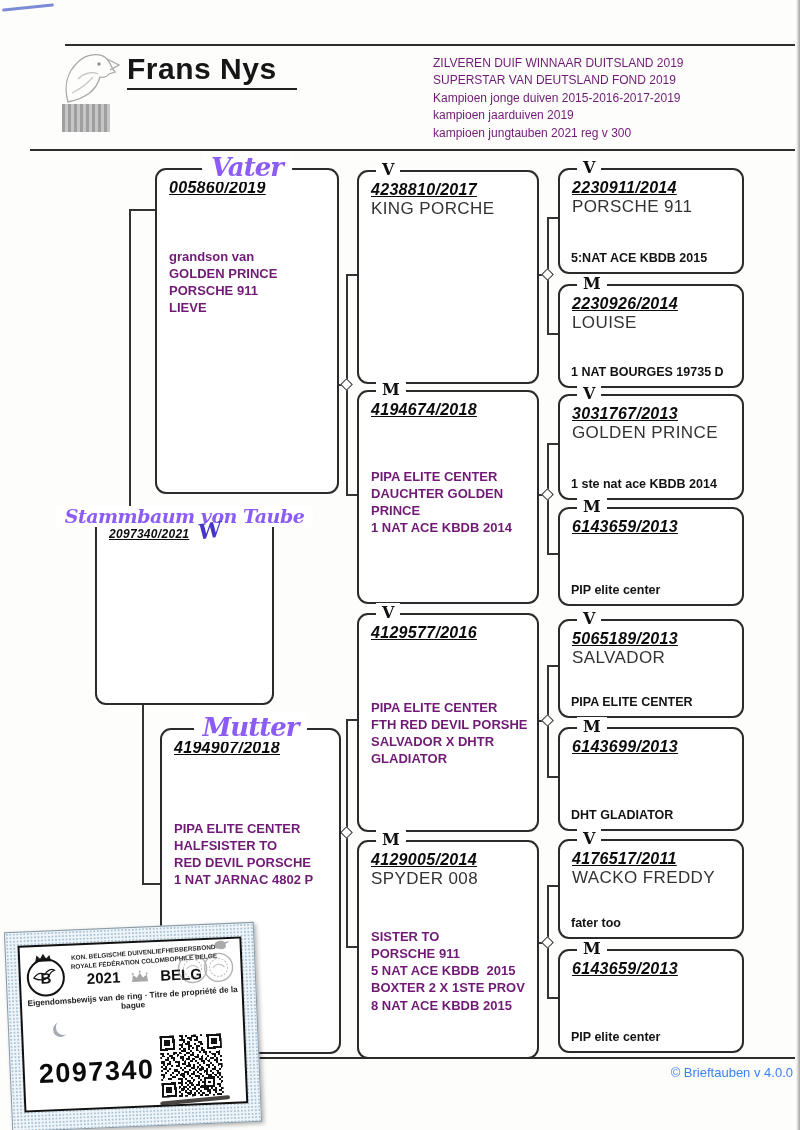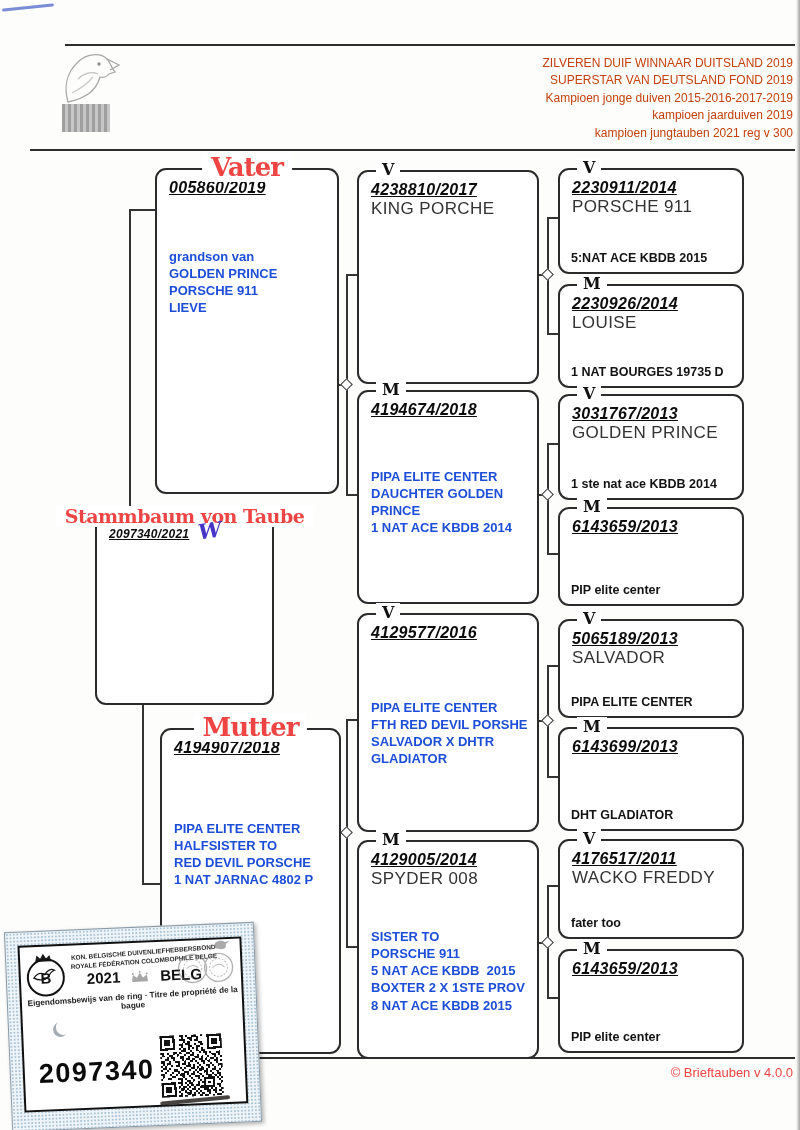--- a/index.html
+++ b/index.html
@@ -7,39 +7,39 @@
         font-family:"Liberation Sans",sans-serif;color:#161616;overflow:hidden;}
   .rule{position:absolute;background:#2e2e2e;height:2px;z-index:1;}
   .vl,.hl{position:absolute;background:#333;z-index:2;}
   .vl{width:2px;}
   .hl{height:2px;}
   .diamond{position:absolute;width:7px;height:7px;background:#fff;border:1.5px solid #333;
            transform:rotate(45deg);z-index:3;}
   .box{position:absolute;background:#fff;border:2px solid #2b2b2b;border-radius:11px;z-index:3;}
   .blabel{position:absolute;top:-17px;left:50%;transform:translateX(-50%);background:#fff;
           padding:0 9px;font-family:"DejaVu Serif",serif;font-weight:bold;font-size:26px;
-          white-space:nowrap;color:#ef4444;letter-spacing:-1px;line-height:1.1;}
+          white-space:nowrap;color:#8b5cf6;letter-spacing:-1px;line-height:1.1;font-style:italic;}
   .blabel.small{font-size:19px;top:-12px;letter-spacing:-0.5px;}
   .bmarker{position:absolute;top:-12px;left:17px;background:#fff;padding:0 6px;
            font-family:"DejaVu Serif",serif;font-weight:bold;font-size:16px;color:#101010;}
   .ring{display:inline-block;margin:9px 0 0 12px;font-weight:bold;font-style:italic;font-size:16px;
         text-decoration:underline;color:#0c0c0c;letter-spacing:0.3px;}
   .bname{margin:0 0 0 12px;font-size:17px;color:#333;letter-spacing:0.4px;}
   .btext{position:absolute;left:12px;right:4px;font-weight:bold;font-size:13px;line-height:1.32;
-         white-space:pre-wrap;color:#1d4ed8;}
+         white-space:pre-wrap;color:#701a75;}
   .bfoot{position:absolute;left:11px;bottom:7px;font-weight:bold;font-size:12.5px;color:#131313;}
   .wmark{display:inline-block;margin-left:9px;color:#4536c6;font-family:"DejaVu Serif",serif;
          font-size:21px;font-weight:bold;font-style:italic;transform:rotate(-8deg);}
   
   .hname{position:absolute;left:127px;top:52px;font-size:30px;font-weight:bold;color:#161616;
          border-bottom:2px solid #222;padding:0 20px 2px 0;letter-spacing:0.5px;}
   .haddr{position:absolute;left:128px;top:96px;font-size:14px;line-height:1.45;color:#1f1f1f;
          white-space:pre-wrap;}
-  .hach{position:absolute;left:433px;top:55px;width:360px;text-align:right;font-size:12px;
-        line-height:1.45;color:#c2410c;white-space:pre-line;}
+  .hach{position:absolute;left:433px;top:55px;width:360px;text-align:left;font-size:12px;
+        line-height:1.45;color:#701a75;white-space:pre-line;}
   .stampblock{position:absolute;left:62px;top:104px;width:48px;height:28px;opacity:.85;
       background:repeating-linear-gradient(90deg,#8f8f8f 0 3px,#bdbdbd 3px 6px),
                  repeating-linear-gradient(0deg,rgba(60,60,60,.35) 0 2px,transparent 2px 5px);}
   
   .cert{position:absolute;left:8px;top:927px;width:248px;height:198px;transform:rotate(-2.4deg);
         background-color:#eef4f8;border:1px solid #8a9aa6;z-index:6;
         background-image:radial-gradient(#a9c3d6 0.8px,transparent 1px);background-size:3.5px 3.5px;
         box-shadow:2px 2px 4px rgba(0,0,0,.3);}
   .certpanel{position:absolute;left:12px;right:12px;top:13px;bottom:18px;background:#fff;
              border:2px solid #111;}
@@ -57,21 +57,21 @@
           border-radius:2px;transform:rotate(-3deg);opacity:.88;}
   .emblem{position:absolute;left:6px;top:12px;width:34px;height:34px;border:2.5px solid #111;
           border-radius:50%;}
   .emblem b{position:absolute;left:50%;top:50%;transform:translate(-50%,-48%);
             font-size:15px;color:#111;}
   .artifact-blue{position:absolute;left:2px;top:6px;width:52px;height:3px;background:#4d66c8;
                  opacity:.75;transform:rotate(-6deg);border-radius:2px;z-index:9;}
   .edge-right{position:absolute;right:0;top:0;width:4px;height:100%;z-index:8;
               background:linear-gradient(to left,rgba(90,90,90,.55),transparent);}
   .footer{position:absolute;left:600px;top:1065px;width:193px;text-align:right;font-size:13px;
-          color:#ef4444;z-index:2;}
+          color:#3b82f6;z-index:2;}
 </style>
 </head>
 <body>
 
 <div id="page">
 
   <div class="artifact-blue"></div>
   <div class="edge-right"></div>
 
   <div class="rule" style="left:65px;top:44px;width:730px;"></div>
@@ -83,20 +83,21 @@
       <g fill="none" stroke="#a8a8a8" stroke-width="1.3">
         <path d="M10 52 C6 38 8 23 20 12 C28 4 42 2 49 9 C53 13 53 18 57 22 L51 24 C49 27 45 28 42 27 C38 41 28 48 10 52 Z"></path>
         <path d="M49 9 L61 15 L52 20"></path>
         <path d="M20 29 C26 23 34 21 40 24" opacity="0.7"></path>
         <path d="M14 43 C22 39 30 33 35 27" opacity="0.6"></path>
       </g>
       <circle cx="41" cy="14" r="1.7" fill="#8f8f8f"></circle>
     </svg>
   </div>
   <div class="stampblock"></div>
+  <div class="hname">Frans Nys</div>
   <div class="hach">ZILVEREN DUIF WINNAAR DUITSLAND 2019
 SUPERSTAR VAN DEUTSLAND FOND 2019
 Kampioen jonge duiven 2015-2016-2017-2019
 kampioen jaarduiven 2019
 kampioen jungtauben 2021 reg v 300</div>
 
   <div class="vl" style="left:129px;top:209px;height:308px;"></div>
   <div class="hl" style="left:129px;top:209px;width:27px;"></div>
   <div class="vl" style="left:142px;top:700px;height:185px;"></div>
   <div class="hl" style="left:142px;top:883px;width:19px;"></div>

